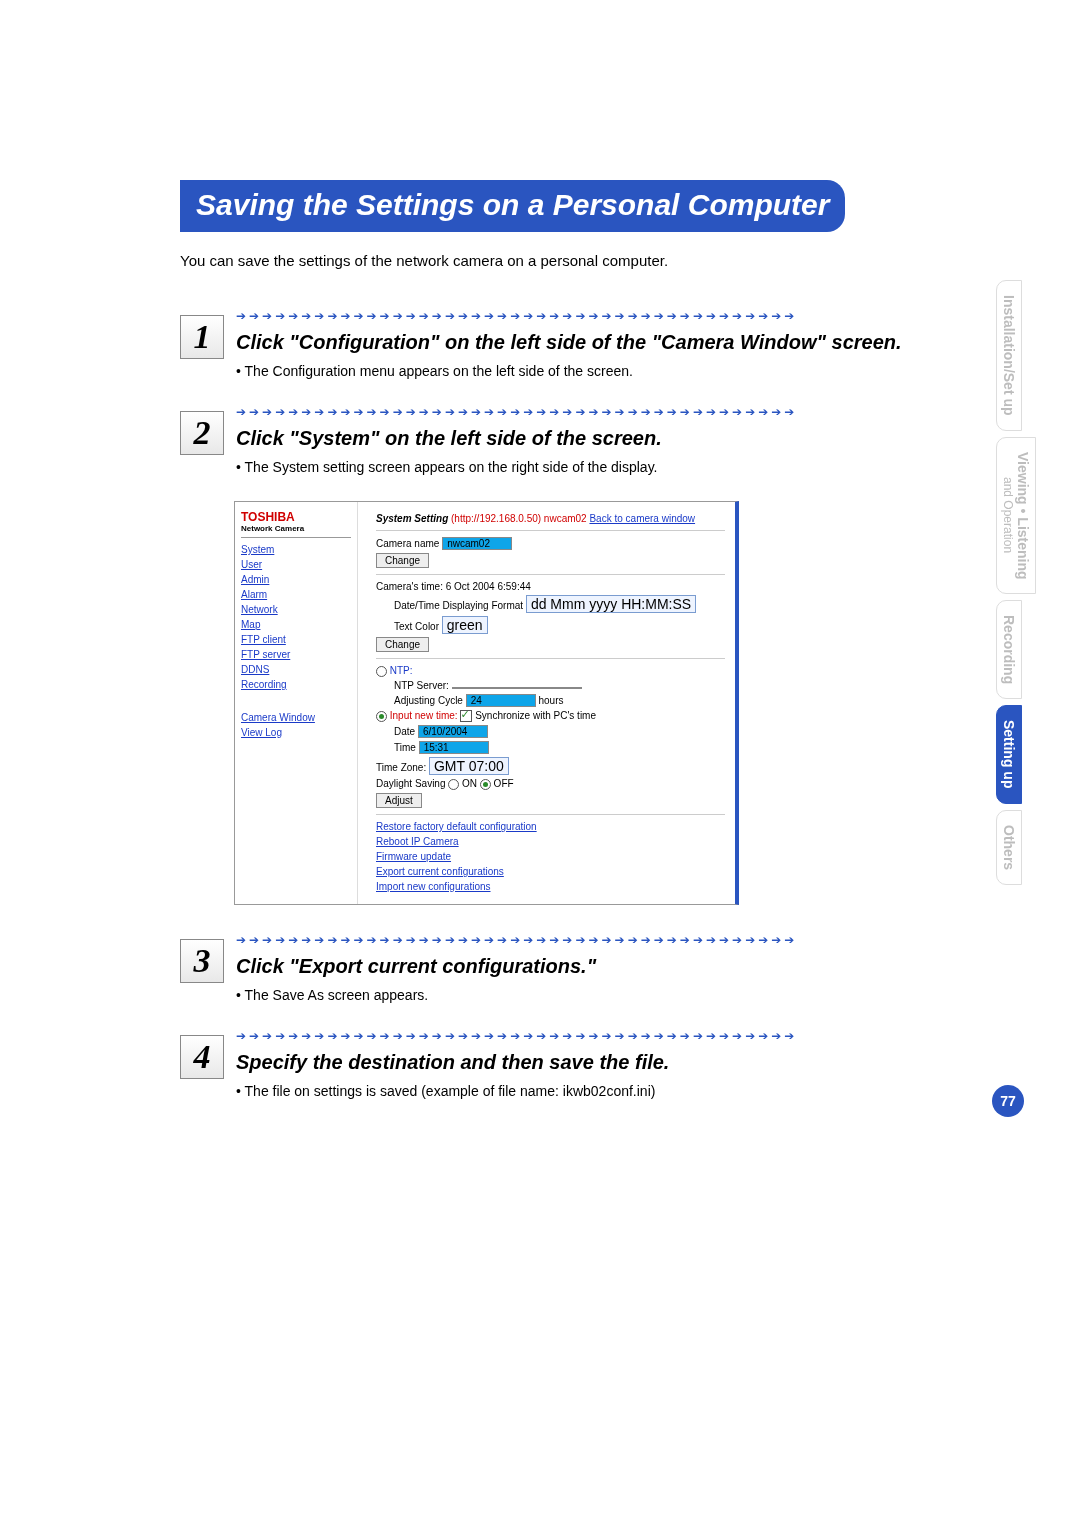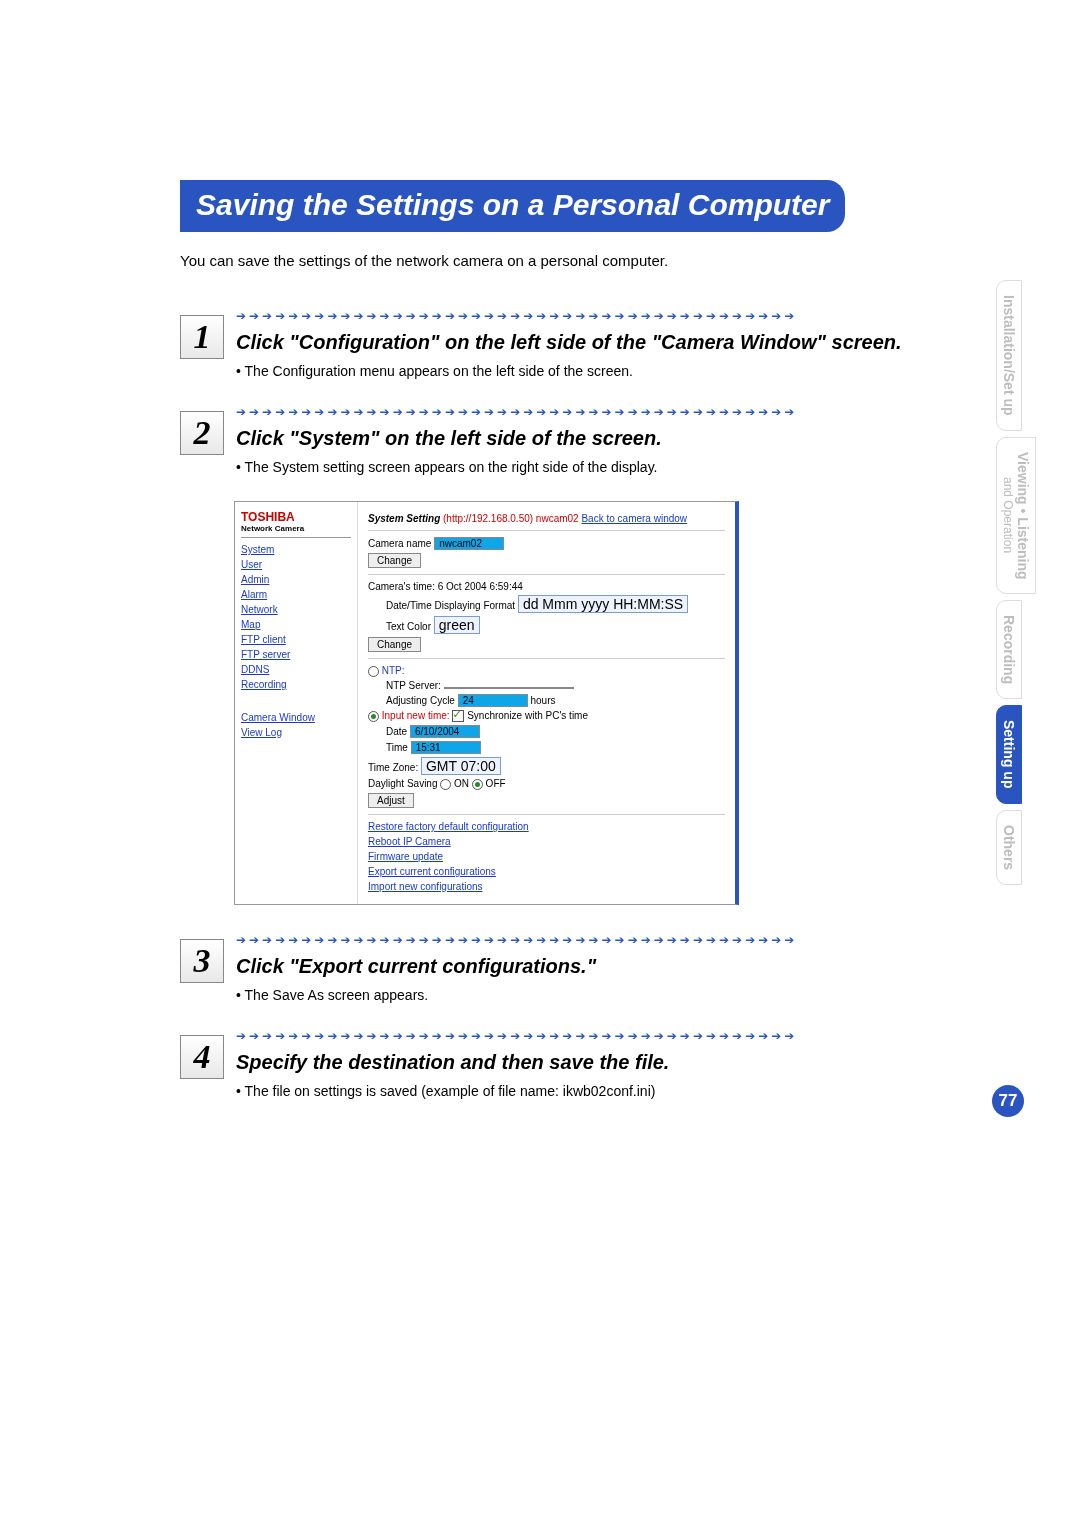--- a/index.html
+++ b/index.html
@@ -106,35 +106,36 @@
   .page-num-badge {
     position:absolute;
     right:56px;
     bottom:410px;
     width:32px;
     height:32px;
     border-radius:50%;
     background:#2a55c0;
     color:#fff;
     font-weight:bold;
-    font-size:17px;
+    font-size:14px;
     display:flex;
     align-items:center;
     justify-content:center;
   }
   
   .screenshot {
     border:1px solid #999;
     border-right:4px solid #2a55c0;
     width:500px;
     margin:8px 0 28px 54px;
     font-size:10px;
     color:#000;
     display:flex;
     background:#fff;
+    gap:8px;
   }
   .ss-side {
     width:110px;
     padding:8px 6px;
     border-right:1px solid #ddd;
   }
   .ss-logo { color:#d00000; font-weight:bold; font-size:12px; }
   .ss-sub  { font-size:8px; color:#000; font-weight:bold; border-bottom:1px solid #999; padding-bottom:4px; margin-bottom:6px;}
   .ss-link { color:#1a3ac8; text-decoration:underline; display:block; margin:4px 0; font-size:10px;}
   .ss-main { flex:1; padding:8px 10px; }

